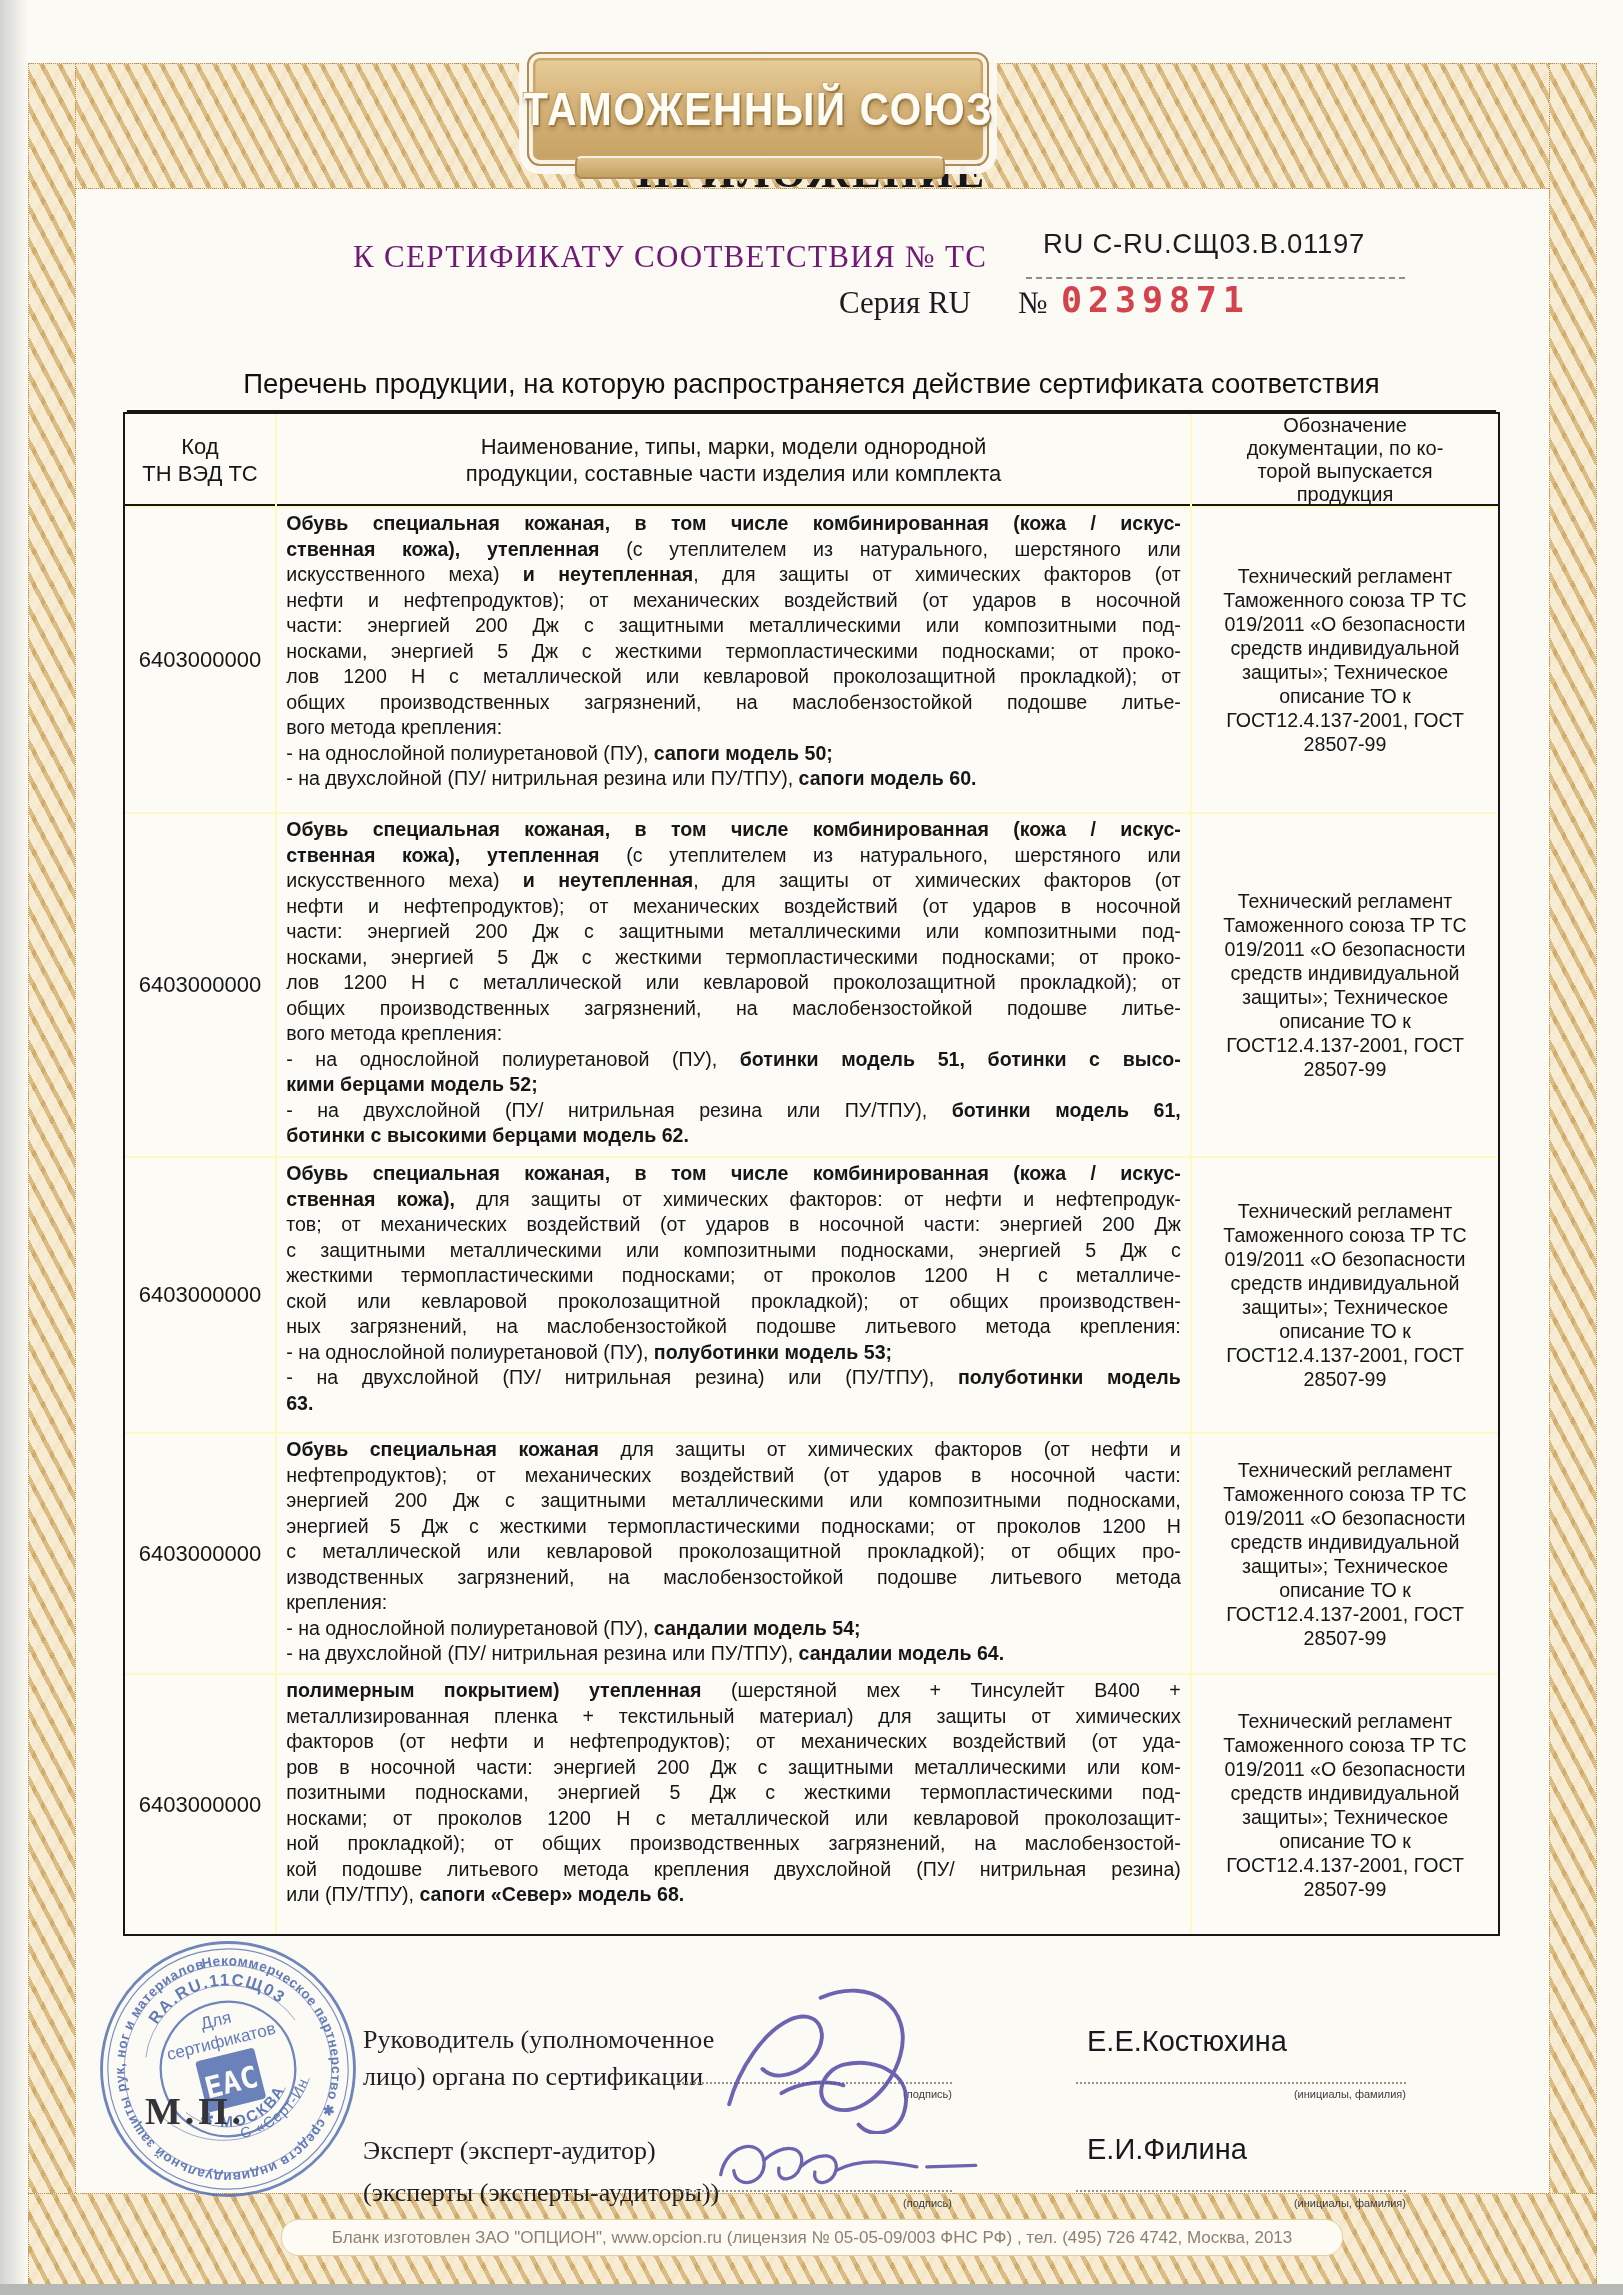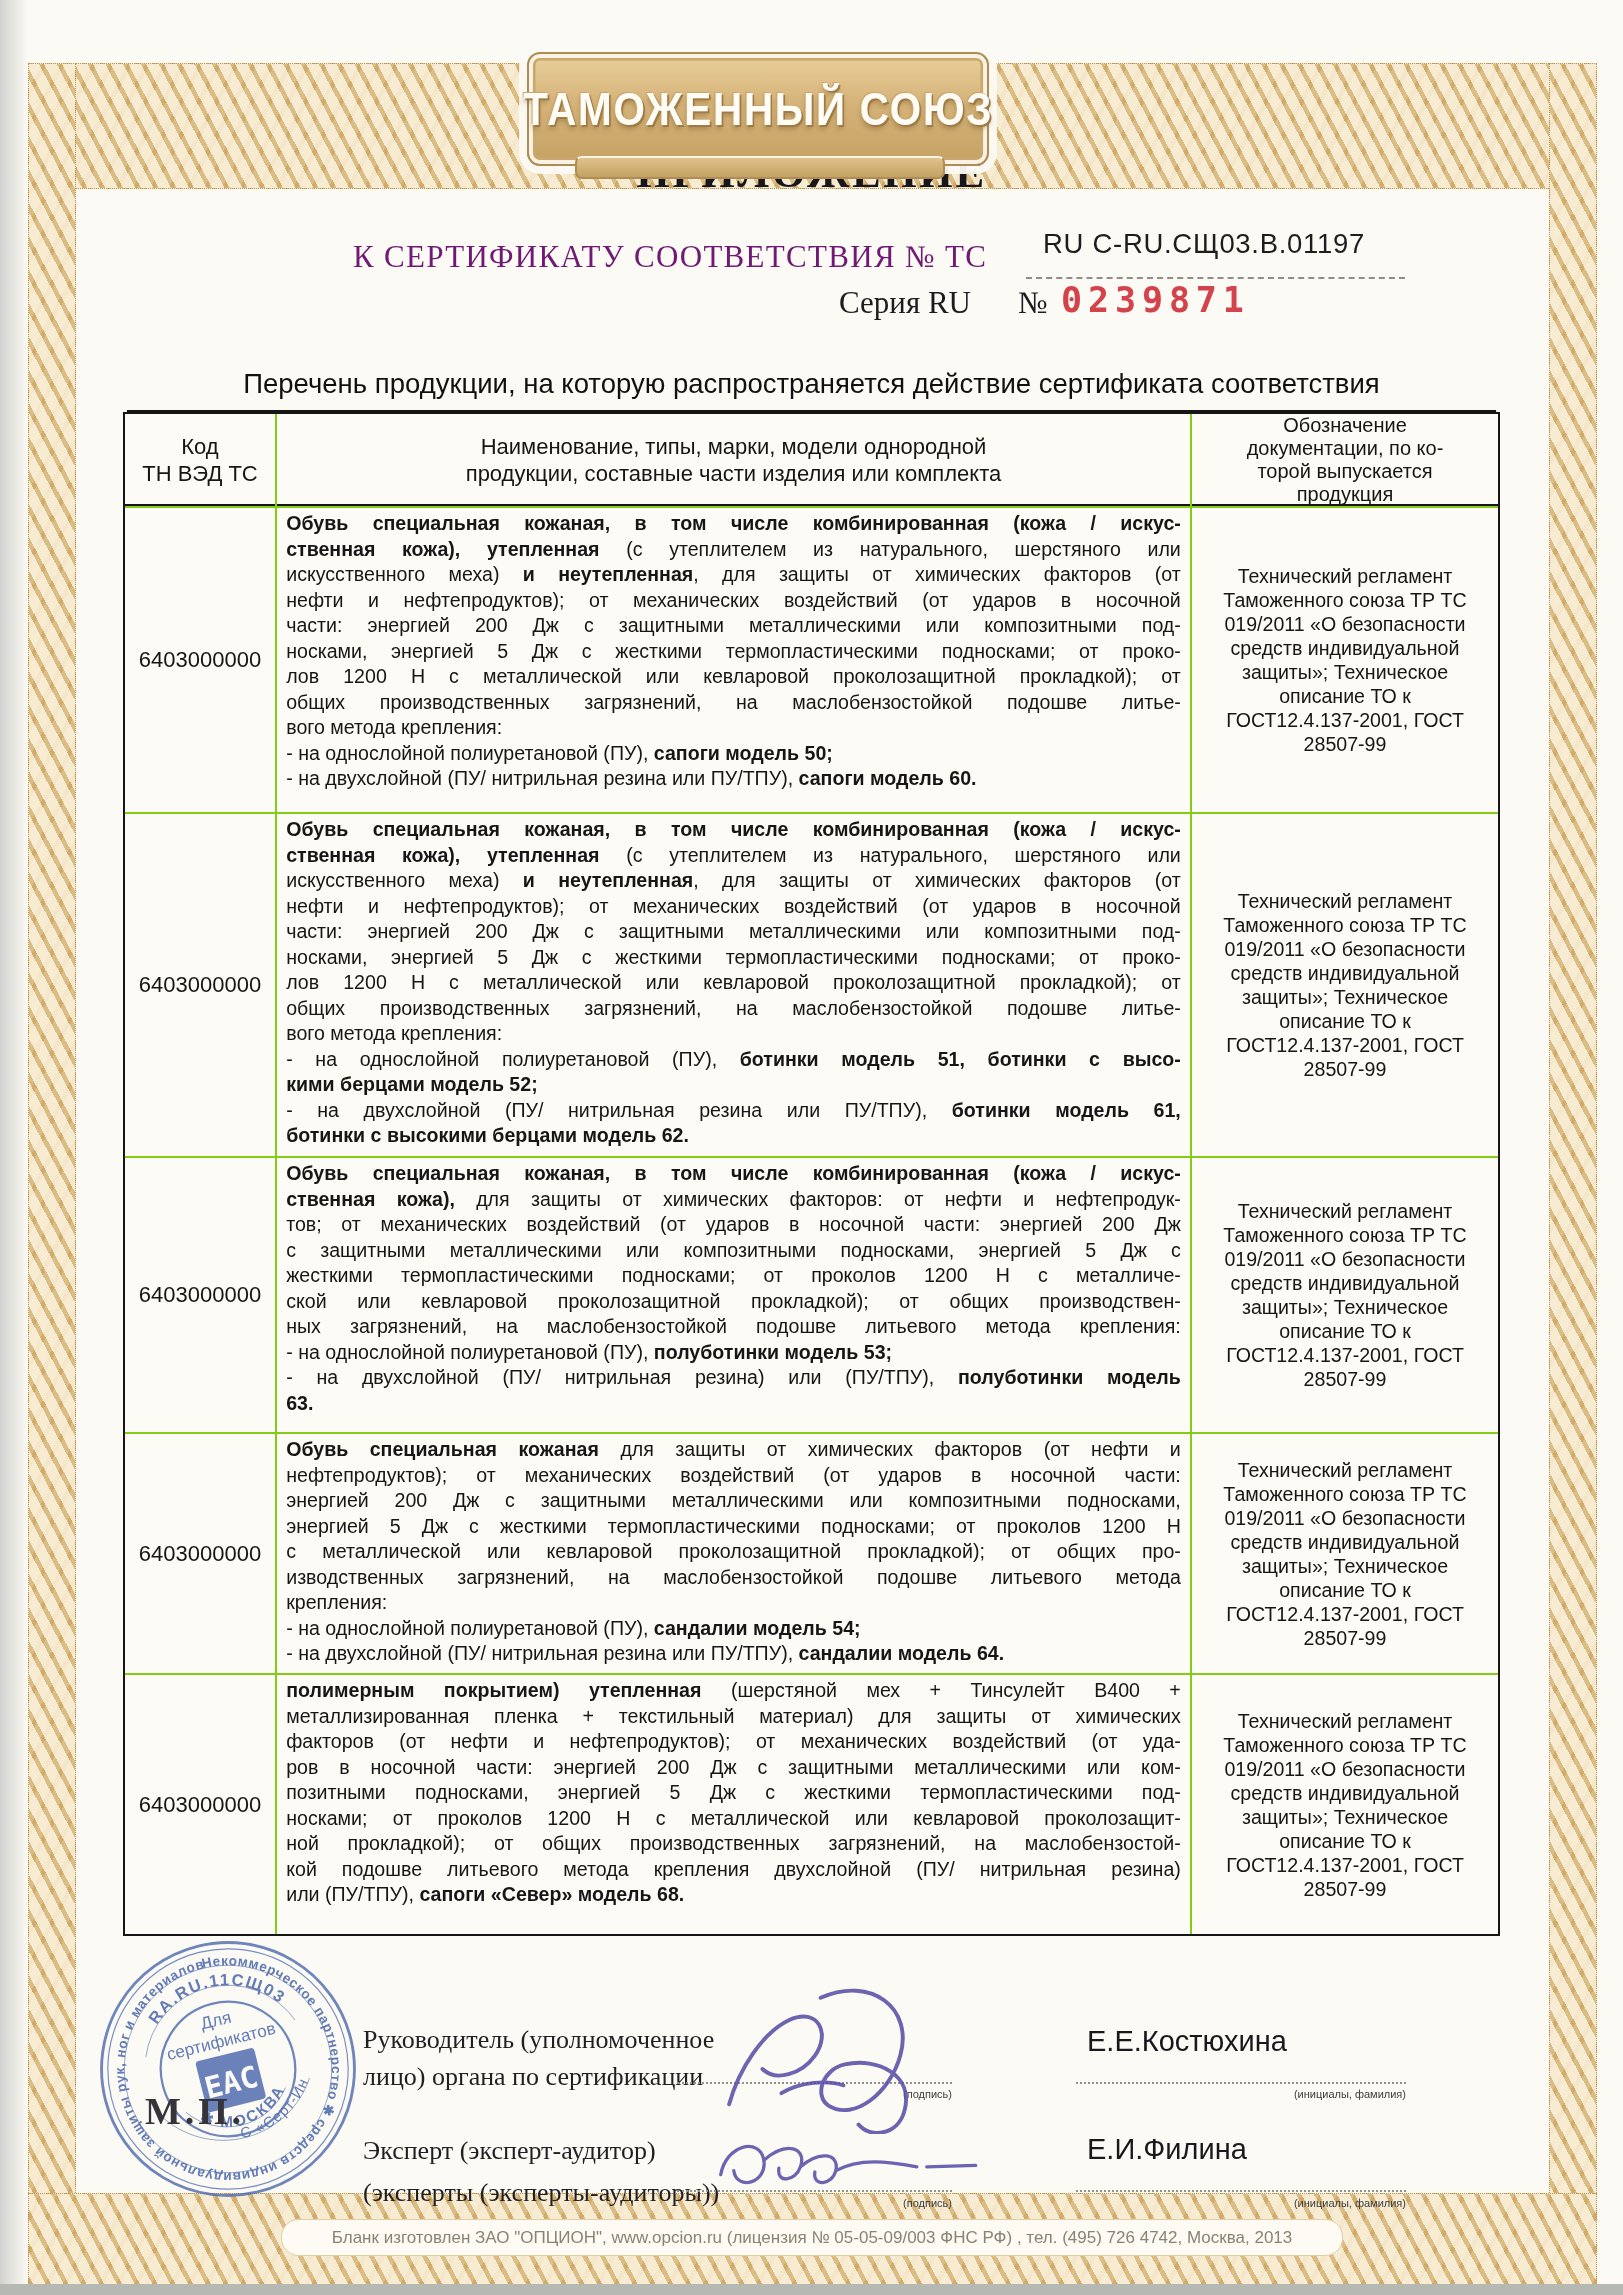--- a/index.html
+++ b/index.html
@@ -42,21 +42,21 @@
   .certnum-line{position:absolute;left:1026px;top:277px;width:379px;border-bottom:2px dashed #8f8d86;}
   .series{position:absolute;left:839px;top:285px;font-family:"Liberation Serif",serif;font-size:31px;color:#1c1b20;}
   .no-sign{position:absolute;left:1018px;top:285px;font-family:"Liberation Serif",serif;font-size:31px;color:#1c1b20;}
   .rednum{position:absolute;left:1061px;top:280px;font-family:"DejaVu Sans Mono",monospace;font-weight:bold;
           font-size:35px;letter-spacing:5.9px;color:#d4434c;}
   .intro{position:absolute;left:0;right:0;top:368px;text-align:center;font-size:27.5px;color:#101010;}
   
   .ptable{position:absolute;left:123px;top:412px;display:grid;
           grid-template-columns:150px 913px 306px;
           grid-template-rows:92px 304px 342px 274px 239px 259px;
-          gap:2px;background:#84cc16;border:2px solid #161616;
+          gap:2px;background:#fef9c3;border:2px solid #161616;
           box-shadow:0 -5.9px 0 -3.9px #161616;}
   .ptable>div{background:#fcfbf5;overflow:hidden;}
   .hc{display:flex;align-items:center;justify-content:center;text-align:center;
       font-size:22px;line-height:27.5px;white-space:pre-line;
       box-shadow:inset 0 -5.9px 0 -3.9px #161616;}
   .hc3{font-size:20px;line-height:23px;}
   .code{display:flex;align-items:center;justify-content:center;font-size:22px;}
   .mid{padding:3.3px 9.2px 0 9.2px;font-size:19.6px;line-height:25.5px;}
   .tl{text-align:left;}
   .tlj{text-align:justify;text-align-last:justify;}

